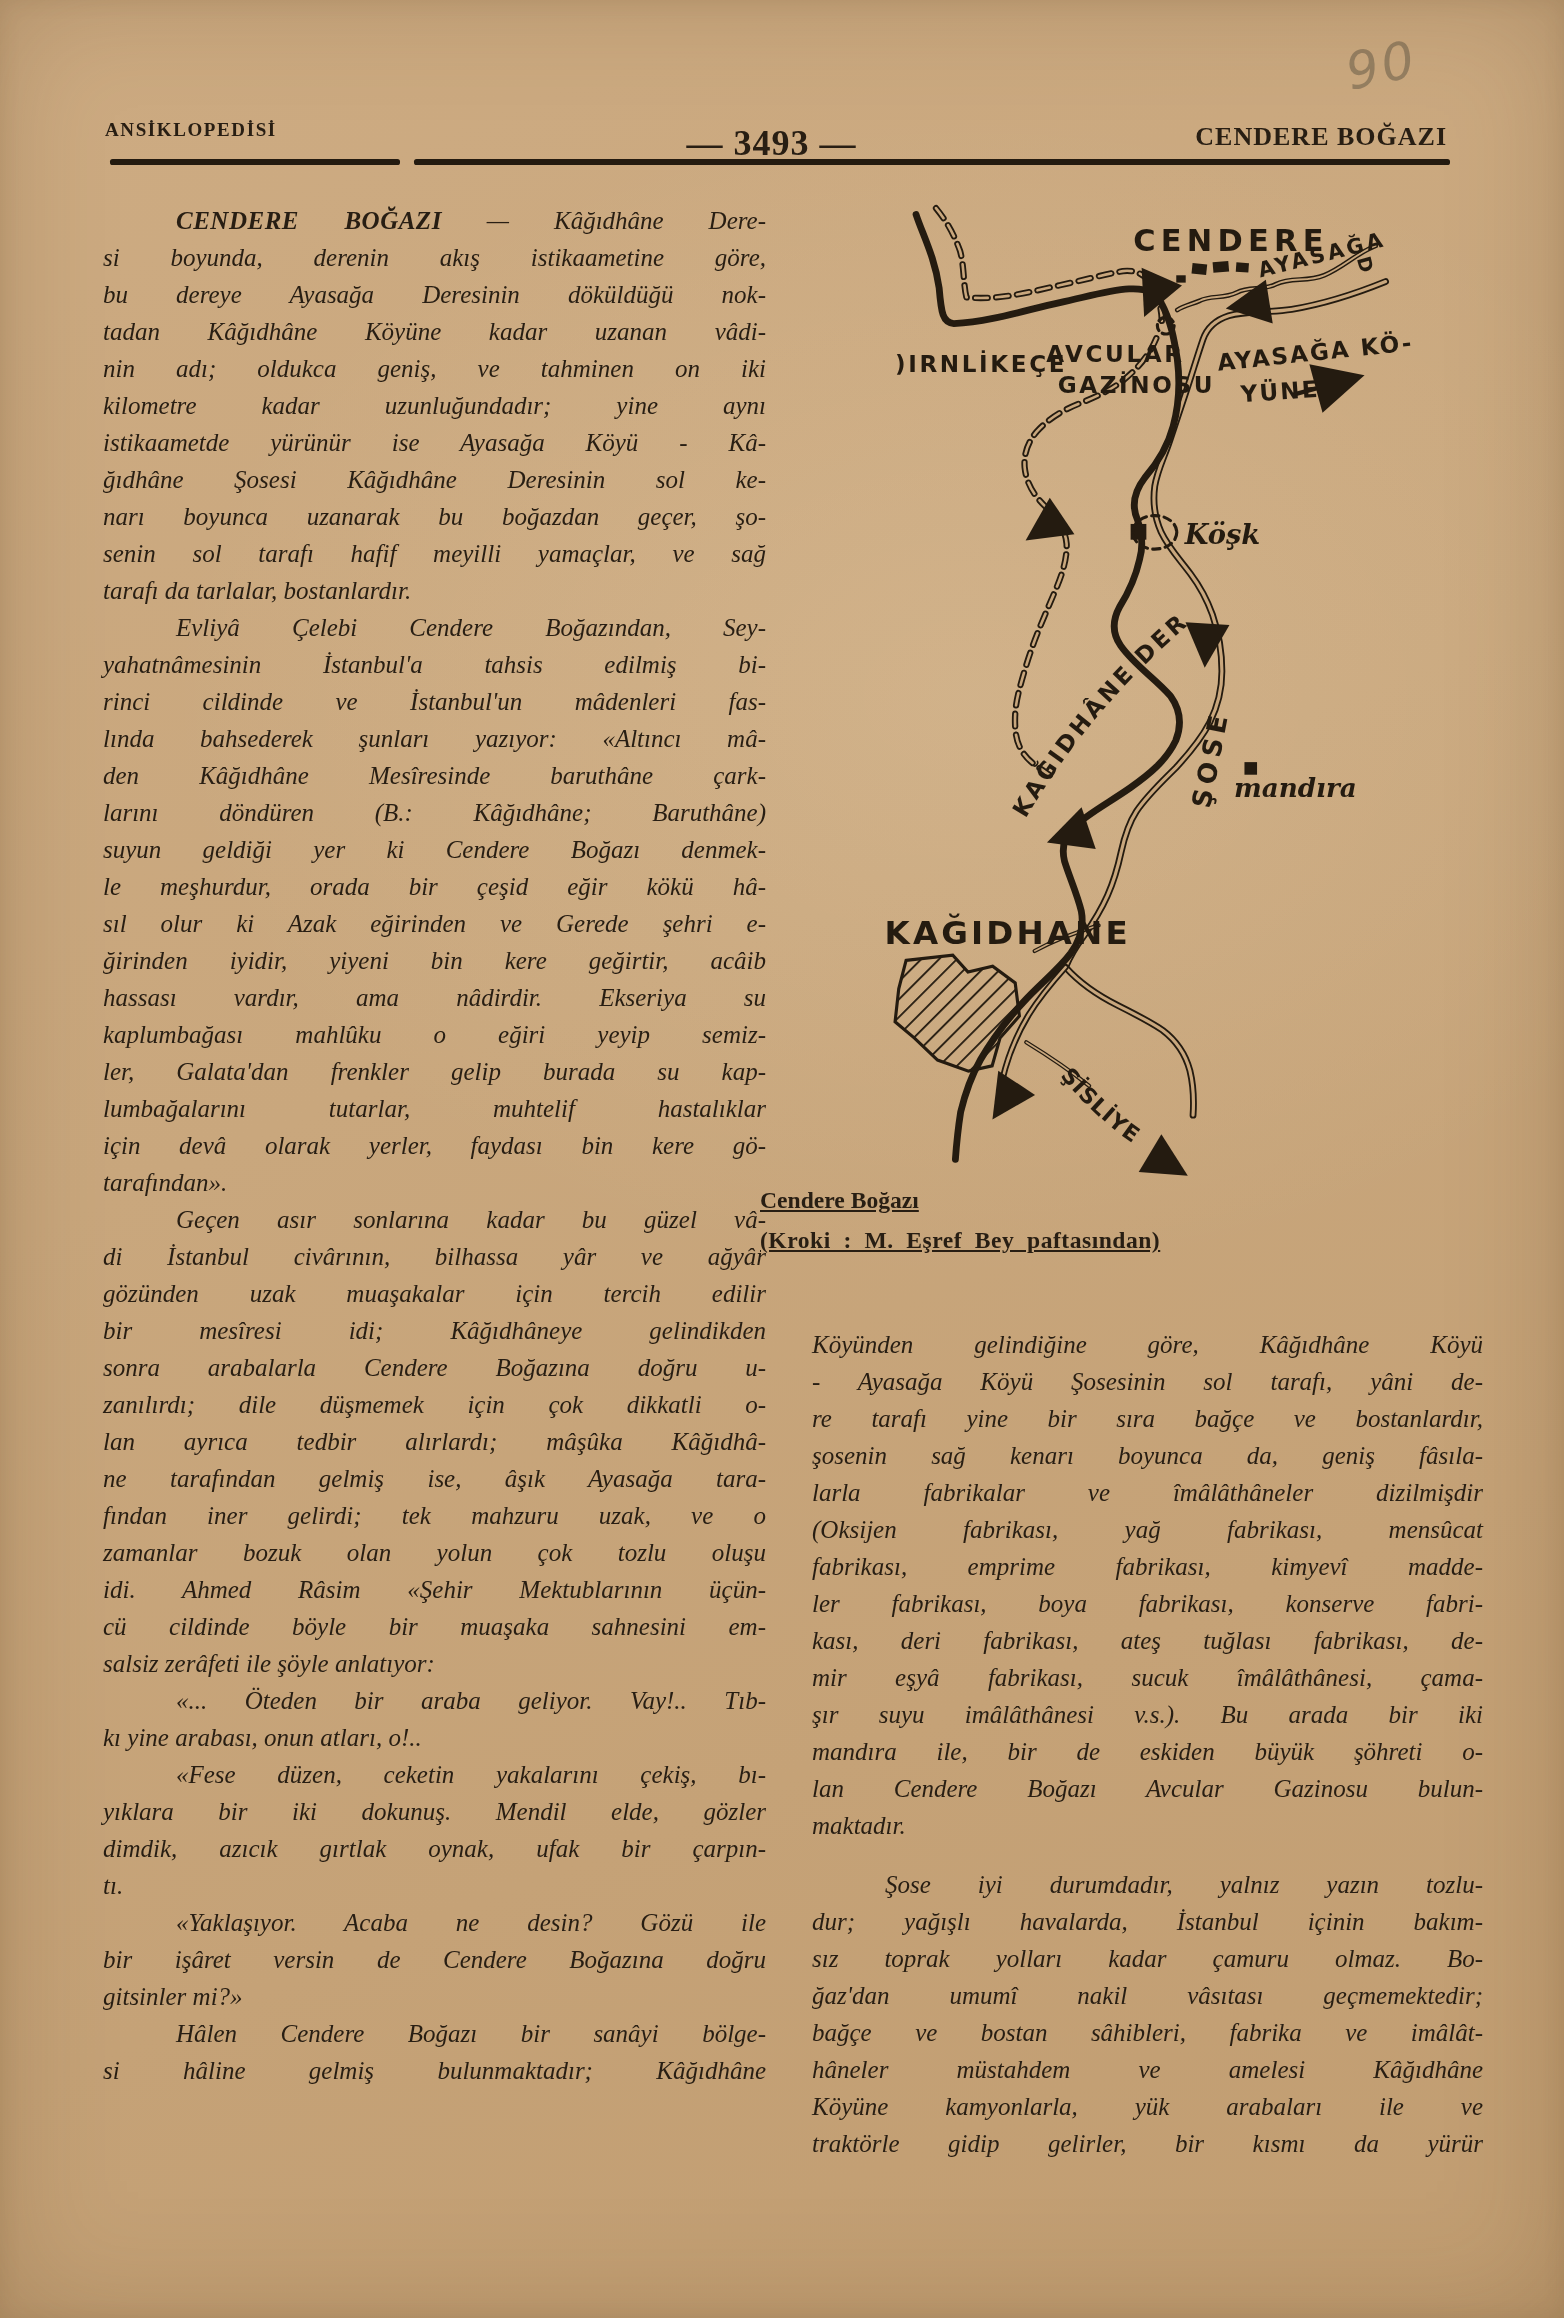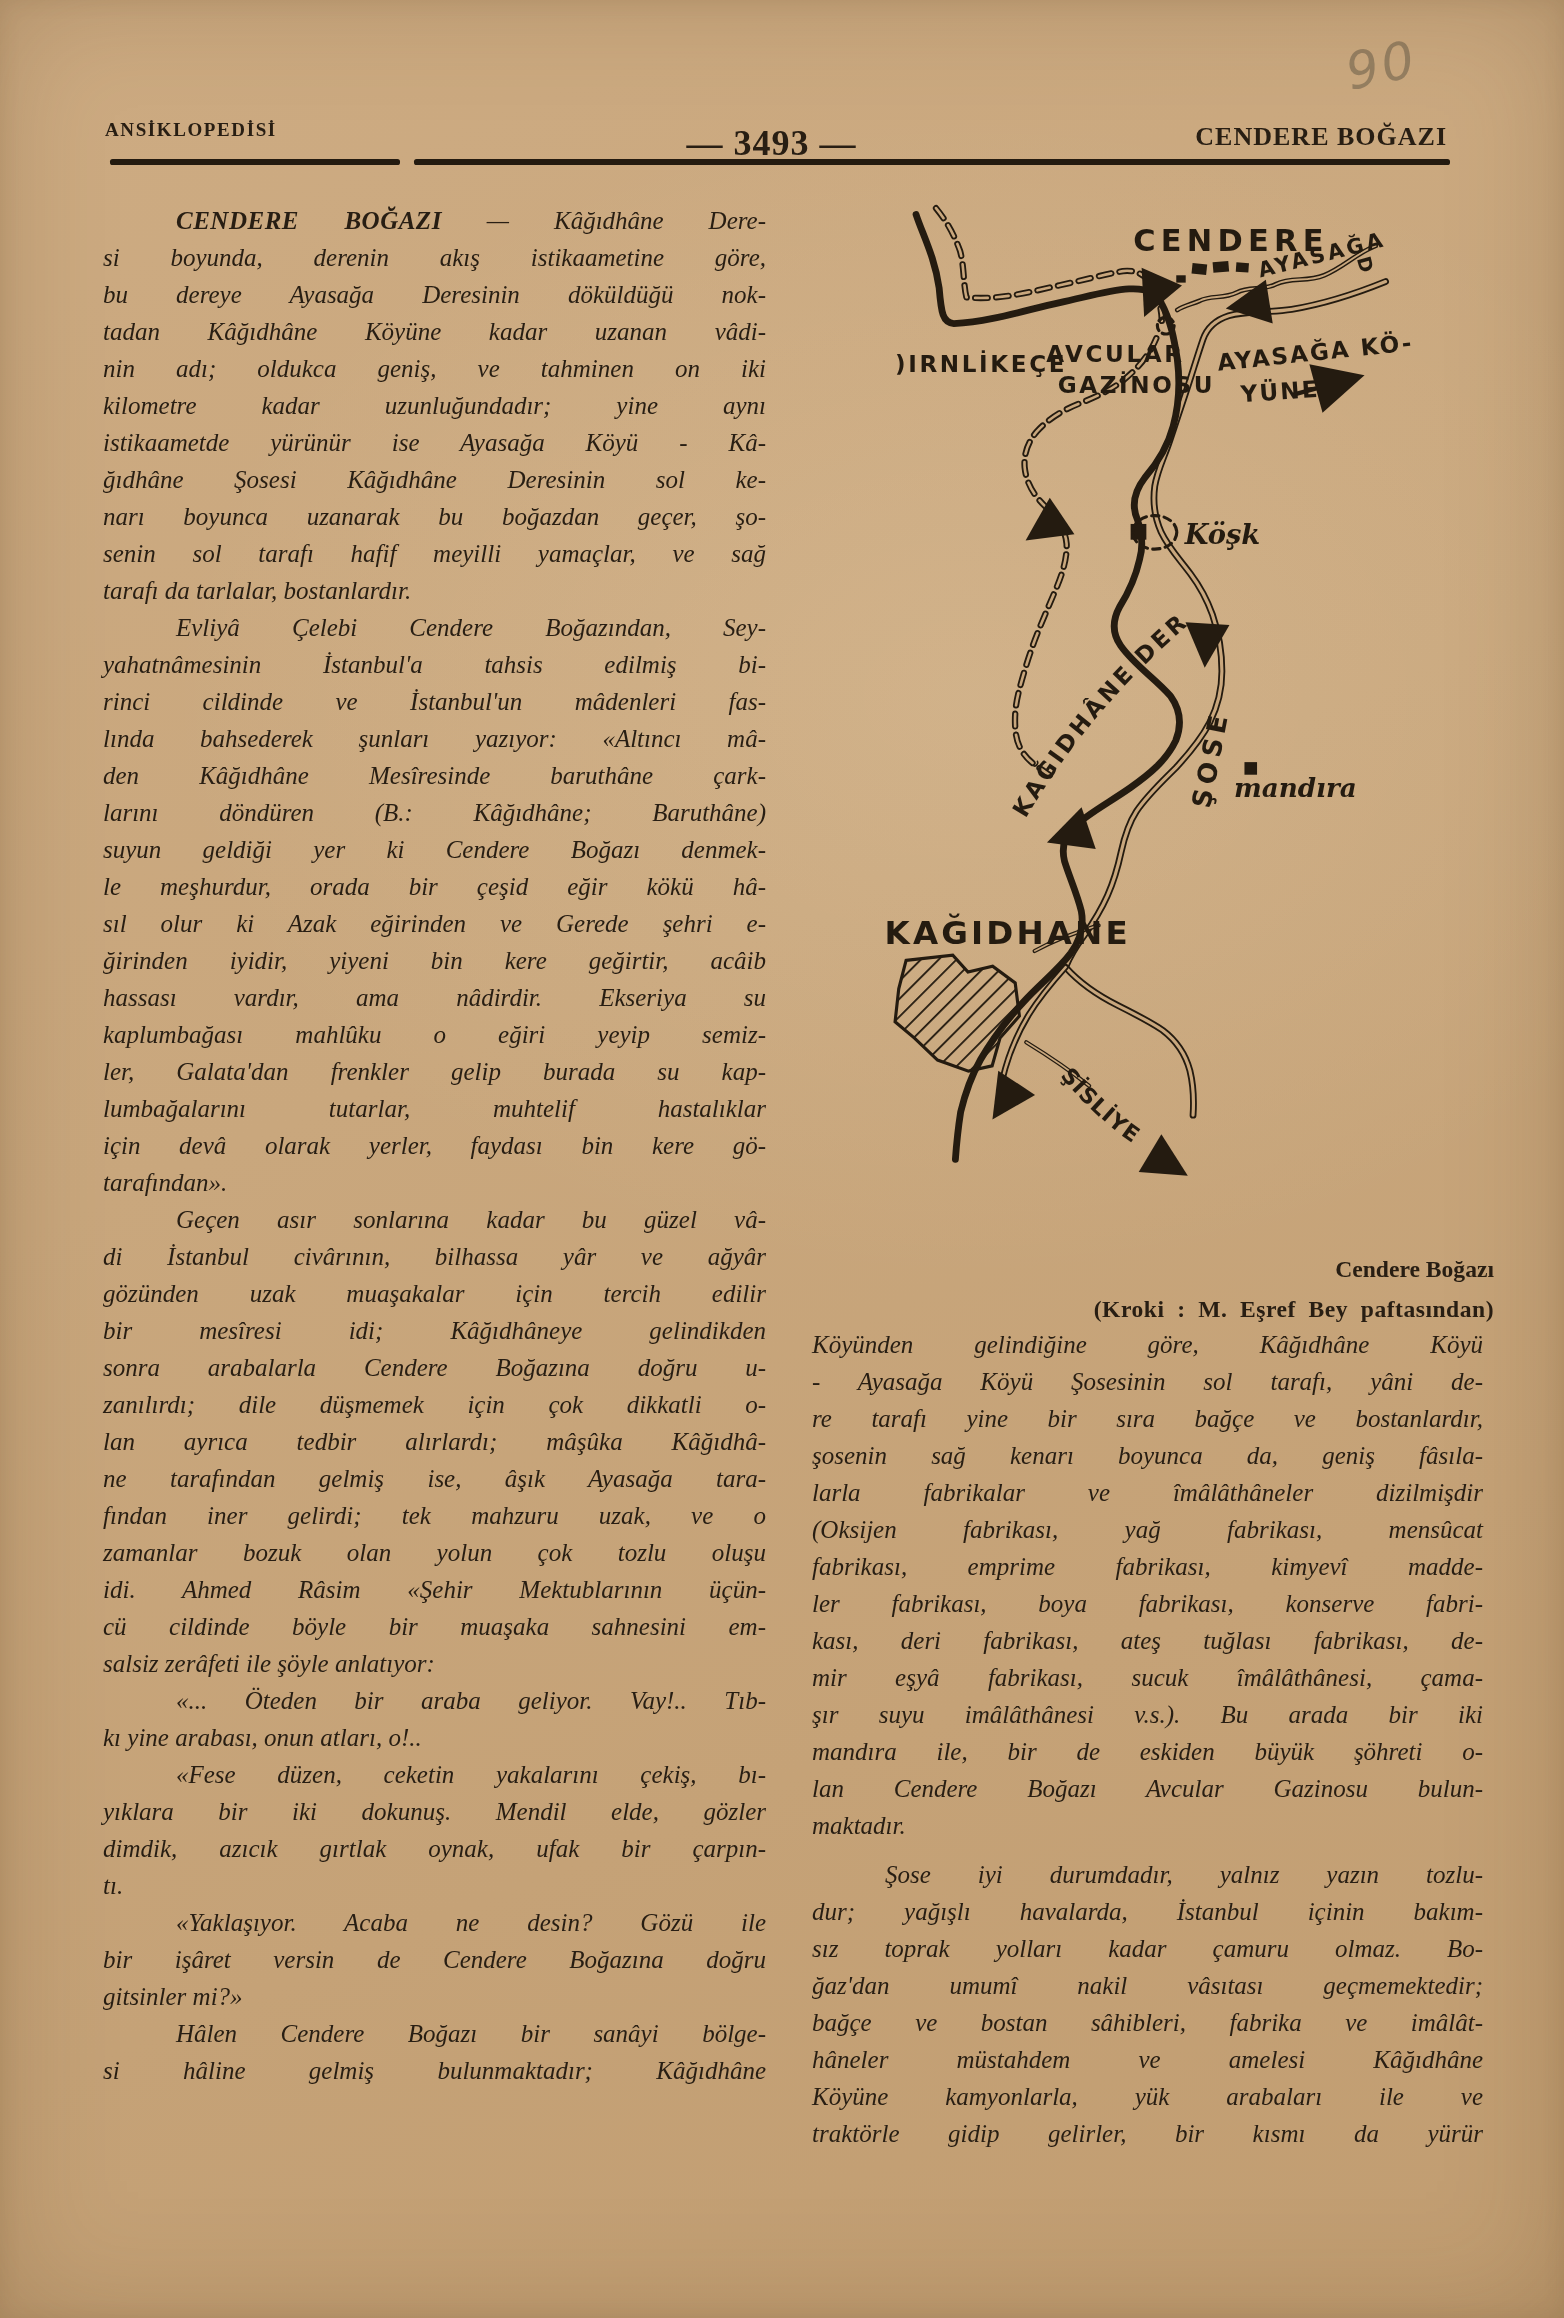--- a/index.html
+++ b/index.html
@@ -29,29 +29,29 @@
   
   .col{position:absolute;font-size:25px;line-height:37px;font-style:italic;}
   .left-col{left:103px;top:202px;width:663px;}
   .right-col{left:812px;top:1326px;width:671px;}
   .heading-line{text-align:justify;text-align-last:justify;text-indent:73px;white-space:nowrap;}
   .heading-line b{letter-spacing:0.5px;}
   .jlines{white-space:pre-line;text-align:justify;text-align-last:justify;}
   .para.indent .jlines{text-indent:73px;}
   .lastline{text-align:left;}
   .lastline:empty{display:none;}
-  .gap-top{margin-top:12px;}
+  .gap-top{margin-top:22px;}
   
   .map{position:absolute;left:787px;top:184px;width:778px;height:1023px;}
   .ink{stroke:#241b10;fill:none;stroke-linecap:round;stroke-linejoin:round;}
   .paper{stroke:#c9a77d;fill:none;stroke-linecap:round;stroke-linejoin:round;}
   .maplabel{font-family:"DejaVu Sans",sans-serif;fill:#241b10;font-weight:bold;}
   .hand{font-family:"DejaVu Serif",serif;font-style:italic;font-weight:bold;}
-  .map-caption{position:absolute;left:760px;top:1249px;width:734px;text-align:right;
-    font-weight:bold;font-size:23.6px;line-height:40px;}
+  .map-caption{position:absolute;left:760px;top:1180px;width:734px;text-align:left;
+    font-weight:bold;font-size:23.6px;line-height:40px;text-decoration:underline;}
   .map-caption .kroki{word-spacing:6.3px;letter-spacing:0.5px;}
 </style>
 </head>
 <body>
 
 <div class="page">
 
   <div class="hdr-left">ANSİKLOPEDİSİ</div>
   <div class="hdr-center">— 3493 —</div>
   <div class="hdr-right">CENDERE BOĞAZI</div>

